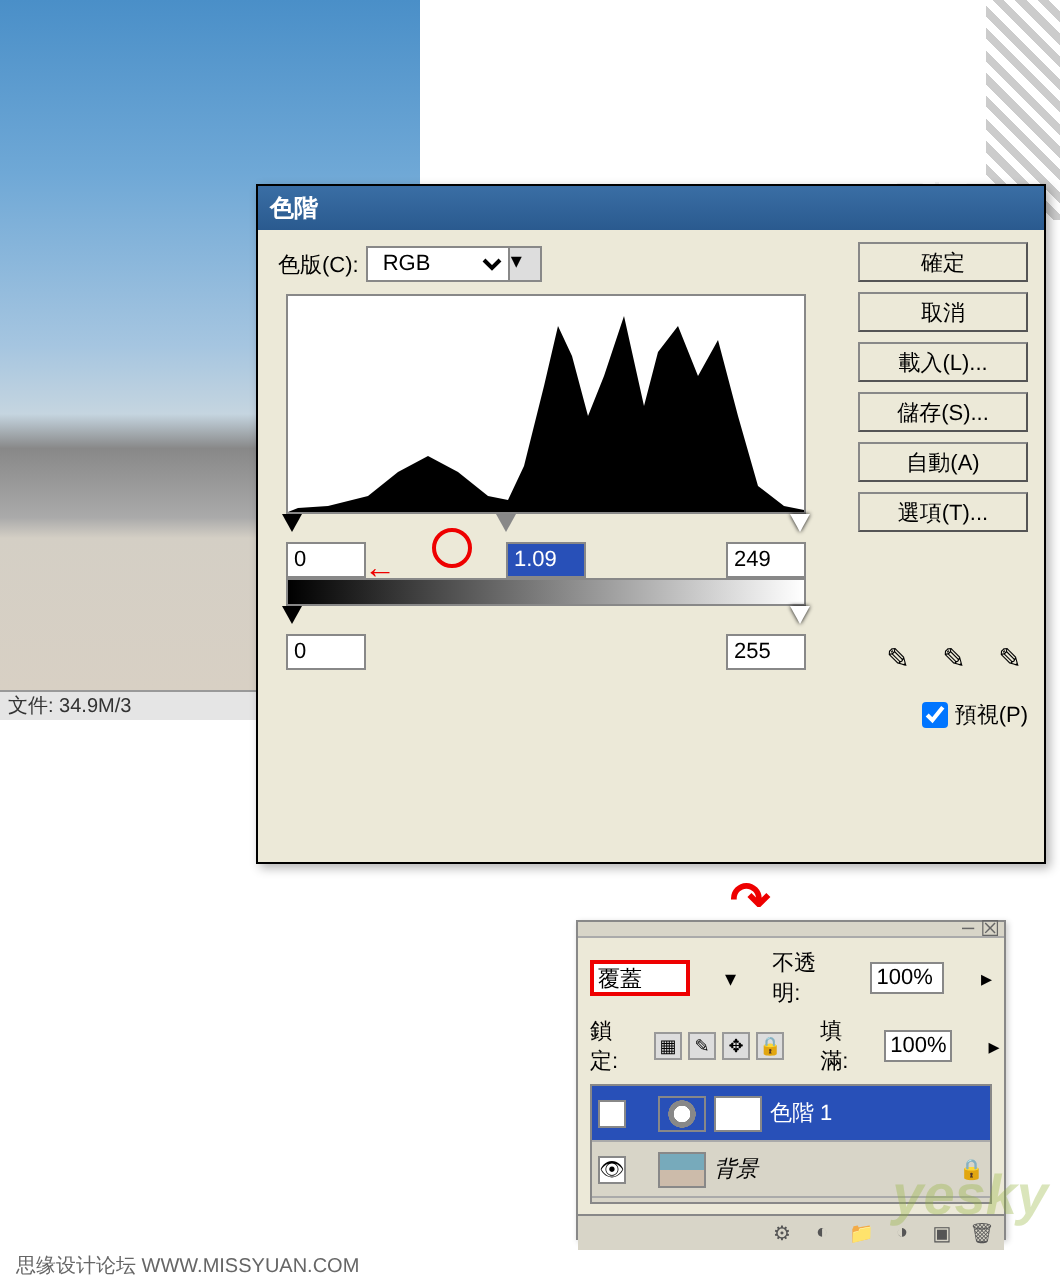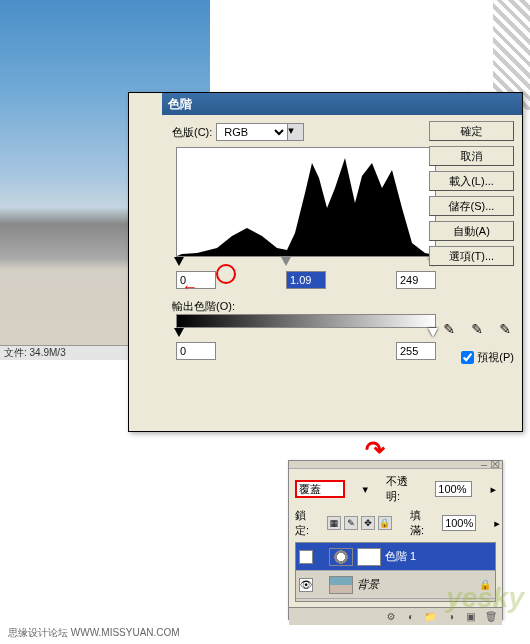--- a/index.html
+++ b/index.html
@@ -1,21 +1,21 @@
 <!DOCTYPE html>
 <html><head>
 <meta charset="utf-8">
 <style>
 *{box-sizing:border-box;margin:0;padding:0;font-family:"Microsoft YaHei","SimSun",sans-serif;font-size:11px;}
 body{width:530px;height:644px;background:#fff;position:relative;overflow:hidden;}
 .bg-photo{position:absolute;left:0;top:0;width:210px;height:345px;background:linear-gradient(#4a8fc8 0%,#6fa8d6 25%,#a5c5e0 50%,#c5d5e0 60%,#888 65%,#aaa 75%,#d4cfc5 78%,#d8d0c4 100%);}
 .bg-ruler{position:absolute;left:493px;top:0;width:37px;height:110px;background:repeating-linear-gradient(45deg,#ccc,#ccc 4px,#fff 4px,#fff 8px);}
 .bg-bottom-bar{position:absolute;left:0;top:345px;width:200px;height:15px;background:#e5e5e5;border-top:1px solid #999;display:flex;align-items:flex-start;padding:0 4px;}
 .bg-bottom-bar span{font-size:10px;color:#333;}
-.dlg{position:absolute;left:128px;top:92px;width:395px;height:340px;background:#ece9d8;border:1px solid #000;box-shadow:2px 2px 5px rgba(0,0,0,.3);padding-left:33px;}
+.dlg{position:absolute;left:128px;top:92px;width:395px;height:340px;background:#ece9d8;border:1px solid #000;box-shadow:2px 2px 5px rgba(0,0,0,.3);}
 .titlebar{height:22px;background:linear-gradient(#3a6ea5,#2a5a8f);color:#fff;padding:3px 6px;font-weight:bold;font-size:12px;}
 .dlg-body{padding:8px 10px;position:relative;height:278px;}
 .row{display:flex;align-items:center;margin-bottom:6px;}
 .row label{margin-right:4px;}
 select,input[type=text]{border:1px solid #888;background:#fff;height:18px;font-size:11px;padding:0 3px;}
 select{width:72px;}
 .dropdown-btn{width:16px;height:18px;background:#ddd;border:1px solid #888;border-left:none;}
 .hist-box{border:1px solid #888;background:#fff;width:260px;height:110px;position:relative;margin-left:4px;}
 .hist-svg{position:absolute;bottom:0;left:0;}
 .slider-track{width:260px;height:12px;position:relative;margin-left:4px;}
@@ -87,23 +87,20 @@
     </div>
     <div class="slider-track">
       <div class="tri tri-black"></div>
       <div class="tri tri-gray"></div>
       <div class="tri tri-white"></div>
     </div>
     <div class="inputs3">
       <input type="text" value="0" style="">
       <input type="text" class="mid" value="1.09" style="">
       <input type="text" value="249" style="">
-    </div>
-    <div style="margin-top:10px;">
-      <label>輸出色階(O):</label>
     </div>
     <div class="gradient-bar"></div>
     <div class="slider-track">
       <div class="tri tri-black"></div>
       <div class="tri tri-white"></div>
     </div>
     <div class="inputs2">
       <input type="text" value="0" style="">
       <input type="text" value="255" style="">
     </div>

